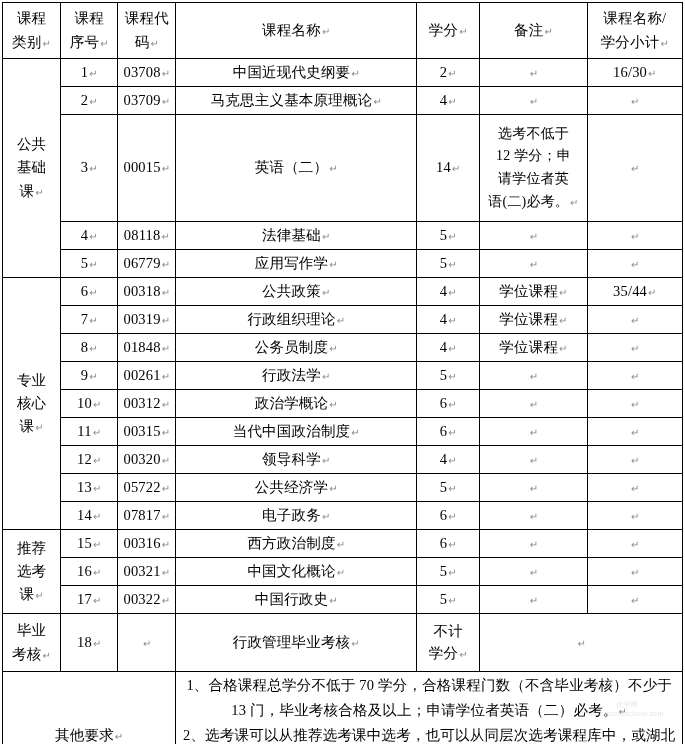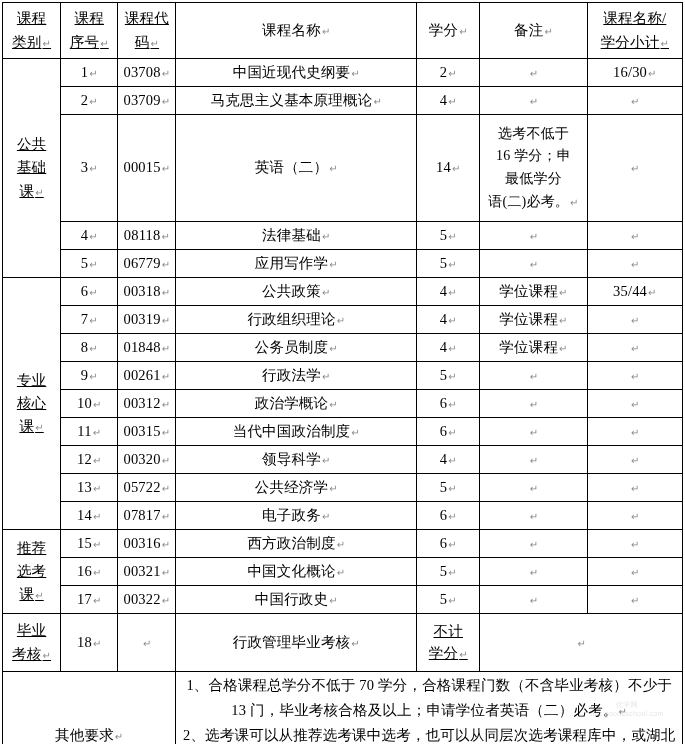--- a/index.html
+++ b/index.html
@@ -46,21 +46,20 @@
   col.c-min   { width: 95px; }
 
   td.head {
     height: 53px;
     line-height: 1.5;
   }
   td.rowcell { height: 25px; }
   td.english-row { height: 104px; }
   td.catlabel {
     line-height: 1.6;
-    text-decoration: underline;
   }
   td.tall-note {
     line-height: 1.62;
     padding: 2px 7px;
     font-size: 14px;
   }
   td.grad { height: 55px; line-height: 1.5; }
   td.other-label { vertical-align: middle; }
   td.other-body {
     text-align: left;
@@ -152,22 +151,22 @@
           <td class="rowcell"><span class="pilcrow">↵</span></td>
           <td class="rowcell"><span class="pilcrow">↵</span></td>
         </tr>
         <tr>
           <td class="english-row">3<span class="pilcrow">↵</span></td>
           <td class="english-row">00015<span class="pilcrow">↵</span></td>
           <td class="english-row">英语（二）<span class="pilcrow">↵</span></td>
           <td class="english-row">14<span class="pilcrow">↵</span></td>
           <td class="english-row tall-note">
             <div class="para">选考不低于</div>
-            <div class="para">16 学分；申</div>
-            <div class="para">最低学分</div>
+            <div class="para">12 学分；申</div>
+            <div class="para">请学位者英</div>
             <div class="para">语(二)必考。<span class="pilcrow">↵</span></div>
           </td>
           <td class="english-row"><span class="pilcrow">↵</span></td>
         </tr>
         <tr>
           <td class="rowcell">4<span class="pilcrow">↵</span></td>
           <td class="rowcell">08118<span class="pilcrow">↵</span></td>
           <td class="rowcell">法律基础<span class="pilcrow">↵</span></td>
           <td class="rowcell">5<span class="pilcrow">↵</span></td>
           <td class="rowcell"><span class="pilcrow">↵</span></td>

